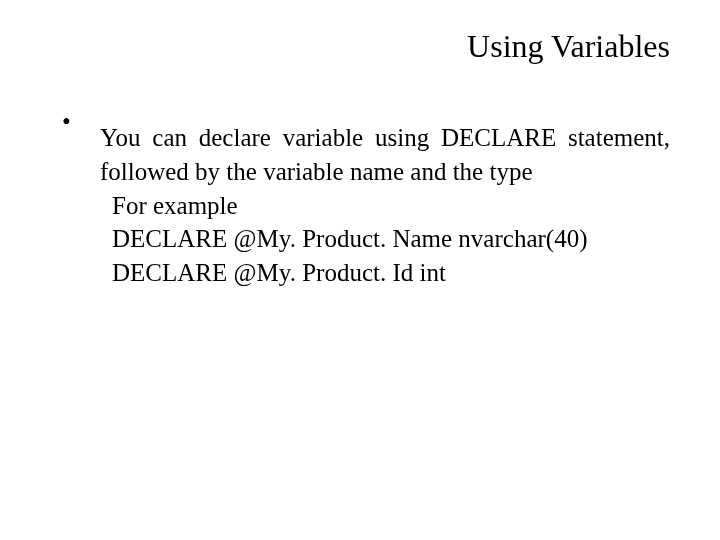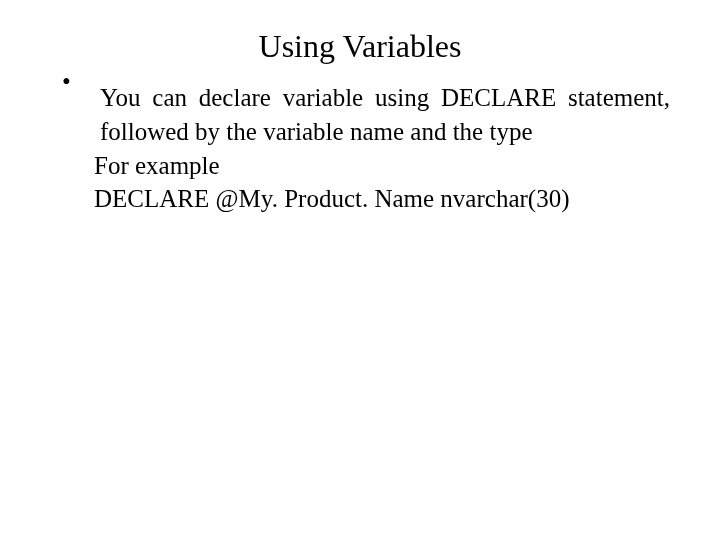--- a/index.html
+++ b/index.html
@@ -9,24 +9,25 @@
     }
     body {
       width: 720px;
       height: 540px;
       background: #ffffff;
       font-family: "Times New Roman", Times, serif;
       color: #000000;
       padding: 20px 50px;
     }
     .title {
-      text-align: center;
+      text-align: right;
       font-size: 32px;
       font-weight: normal;
       margin-top: 8px;
+      margin-bottom: 40px;
     }
     .content {
       font-size: 25px;
       line-height: 1.35;
     }
     .bullet-row {
       display: flex;
       align-items: flex-start;
     }
     .bullet-mark {
@@ -37,28 +38,29 @@
     .bullet-text {
       flex: 1;
       text-align: justify;
       text-justify: inter-word;
       margin-top: 16px;
     }
     .indent-sub {
       margin-left: 90px;
     }
     .indent-body {
-      margin-left: 44px;
+      margin-left: 62px;
     }
   </style>
 </head>
 <body>
 
 <h1 class="title">Using Variables</h1>
 
 <div class="content">
   <div class="bullet-row">
     <div class="bullet-mark">•</div>
     <div class="bullet-text">You can declare variable using DECLARE statement, followed by the variable name and the type</div>
   </div>
   <div class="indent-body">For example</div>
-  <div class="indent-body">DECLARE @My. Product. Name nvarchar(30)</div>
+  <div class="indent-body">DECLARE @My. Product. Name nvarchar(40)</div>
+  <div class="indent-body">DECLARE @My. Product. Id int</div>
 </div>
 
 </body></html>

